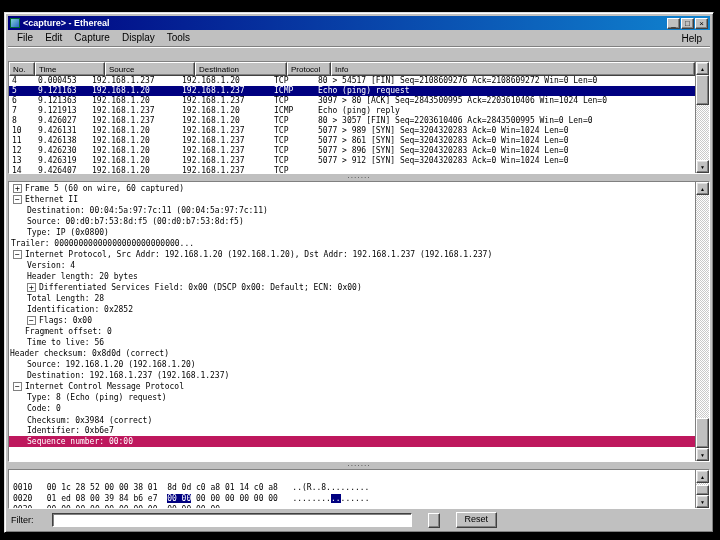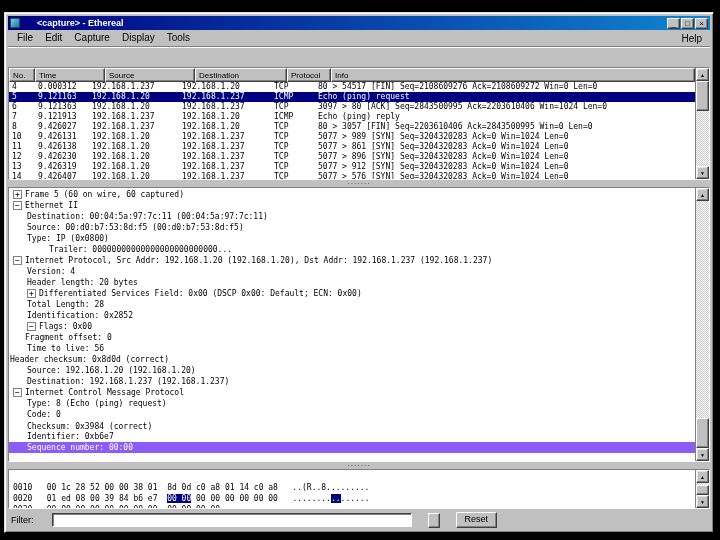--- a/index.html
+++ b/index.html
@@ -11,21 +11,21 @@
             box-shadow: inset 1px 1px 0 #fff, inset -1px -1px 0 #808080;
             padding:3px; display:flex; flex-direction:column; }
 
   
   .titlebar { height:14px; flex:none; background:linear-gradient(90deg,#000080,#1084d0);
               display:flex; align-items:center; padding:0 2px; gap:3px; }
   .app-icon { width:10px; height:10px; flex:none;
               background:linear-gradient(135deg,#7fd4d4 0%,#2a63c8 100%);
               border:1px solid #063; }
   .title-text { color:#fff; font-size:9px; font-weight:bold; flex:1;
-                white-space:nowrap; overflow:hidden;margin-left:14px; }
+                white-space:nowrap; overflow:hidden; }
   .win-btns { display:flex; gap:1px; }
   .win-btn { width:13px; height:11px; background:#c0c0c0; border:1px solid;
              border-color:#fff #404040 #404040 #fff;
              box-shadow: inset -1px -1px 0 #808080;
              font-size:8px; line-height:9px; text-align:center; }
 
   
   .menubar { height:17px; flex:none; display:flex; align-items:center; padding:0 4px;
              font-size:10px; border-bottom:1px solid #808080; box-shadow:0 1px 0 #fff; }
   .menu-item { padding:1px 7px 2px 5px; }
@@ -46,41 +46,41 @@
   .sb-track { flex:1; display:flex; flex-direction:column; }
   .sb-thumb { height:30px; flex:none; background:#c0c0c0; border:1px solid;
               border-color:#fff #404040 #404040 #fff;
               box-shadow: inset -1px -1px 0 #808080; }
   .sb-thumb.bottom { margin-top:auto; }
 
   .splitter { height:7px; flex:none; display:flex; align-items:center; justify-content:center;
               color:#404040; font-size:7px; line-height:5px; letter-spacing:1px; }
 
   
-  #packet-pane { height:113px; flex:none; margin-top:20px; }
+  #packet-pane { height:113px; flex:none; margin-top:14px; }
   .hdr { height:14px; flex:none; display:flex; }
   .col-hdr { background:#c0c0c0; border:1px solid; border-color:#fff #404040 #404040 #fff;
              box-shadow: inset -1px -1px 0 #808080;
              font-size:8px; padding:2px 0 0 3px; overflow:hidden; white-space:nowrap; }
   .rows { flex:1; overflow:hidden; background:#fff; }
   .prow { height:10px; line-height:10px; display:flex; overflow:hidden;
           font:8px "DejaVu Sans Mono", monospace; color:#000; }
   .prow.sel { background:#000080; color:#fff; }
   .cell { overflow:hidden; white-space:nowrap; padding-left:3px; flex:none; }
   .c0 { width:26px; } .c1 { width:54px; } .c2 { width:90px; }
   .c3 { width:92px; } .c4 { width:44px; } .c5 { flex:1; }
   .hc0 { width:26px; } .hc1 { width:70px; } .hc2 { width:90px; }
   .hc3 { width:92px; } .hc4 { width:44px; } .hc5 { flex:1; }
 
   
   #detail-pane { flex:1; margin-top:0; }
   .dlines { flex:1; overflow:hidden; padding-top:1px; }
   .dline { height:11px; display:flex; align-items:center; white-space:nowrap;
            font:8px "DejaVu Sans Mono", monospace; color:#000; }
-  .dline.sel { background:#8b5cf6; color:#fff; }
+  .dline.sel { background:#be185d; color:#fff; }
   .expbox { width:9px; height:9px; flex:none; border:1px solid #808080; background:#fff;
             color:#000; font:8px "DejaVu Sans Mono", monospace; line-height:7px;
             text-align:center; margin-right:3px; }
 
   
   #hex-pane { height:40px; flex:none; }
   .hexrows { flex:1; overflow:hidden; padding:13px 0 0 4px; }
   .hexrow { height:11px; line-height:11px; font:8px "DejaVu Sans Mono", monospace;
             white-space:pre; color:#000; }
   .hexrow span { white-space:pre; }
@@ -132,21 +132,21 @@
         <span class="col-hdr hc0">No.</span>
         <span class="col-hdr hc1">Time</span>
         <span class="col-hdr hc2">Source</span>
         <span class="col-hdr hc3">Destination</span>
         <span class="col-hdr hc4">Protocol</span>
         <span class="col-hdr hc5">Info</span>
       </div>
       <div class="rows">
           <div class="prow">
             <span class="cell c0">4</span>
-            <span class="cell c1">0.000312</span>
+            <span class="cell c1">0.000453</span>
             <span class="cell c2">192.168.1.237</span>
             <span class="cell c3">192.168.1.20</span>
             <span class="cell c4">TCP</span>
             <span class="cell c5">80 &gt; 54517 [FIN] Seq=2108609276 Ack=2108609272 Win=0 Len=0</span>
           </div>
           <div class="prow sel">
             <span class="cell c0">5</span>
             <span class="cell c1">9.121163</span>
             <span class="cell c2">192.168.1.20</span>
             <span class="cell c3">192.168.1.237</span>
@@ -208,21 +208,20 @@
             <span class="cell c3">192.168.1.237</span>
             <span class="cell c4">TCP</span>
             <span class="cell c5">5077 &gt; 912 [SYN] Seq=3204320283 Ack=0 Win=1024 Len=0</span>
           </div>
           <div class="prow">
             <span class="cell c0">14</span>
             <span class="cell c1">9.426407</span>
             <span class="cell c2">192.168.1.20</span>
             <span class="cell c3">192.168.1.237</span>
             <span class="cell c4">TCP</span>
-            <span class="cell c5">5077 &gt; 576 [SYN] Seq=3204320283 Ack=0 Win=1024 Len=0</span>
           </div>
         </div>
     </div>
     <div class="sb">
       <span class="sb-btn">▲</span>
       <span class="sb-track">
           <span class="sb-thumb"></span>
         </span>
       <span class="sb-btn">▼</span>
     </div>
@@ -243,21 +242,21 @@
           </div>
           <div class="dline" style="padding-left: 18px;">
             <span>Destination: 00:04:5a:97:7c:11 (00:04:5a:97:7c:11)</span>
           </div>
           <div class="dline" style="padding-left: 18px;">
             <span>Source: 00:d0:b7:53:8d:f5 (00:d0:b7:53:8d:f5)</span>
           </div>
           <div class="dline" style="padding-left: 18px;">
             <span>Type: IP (0x0800)</span>
           </div>
-          <div class="dline" style="padding-left: 32px; margin-left: 8px;">
+          <div class="dline" style="padding-left: 2px;">
             <span>Trailer: 00000000000000000000000000...</span>
           </div>
           <div class="dline" style="padding-left: 4px;">
             <span class="expbox">−</span>
             <span>Internet Protocol, Src Addr: 192.168.1.20 (192.168.1.20), Dst Addr: 192.168.1.237 (192.168.1.237)</span>
           </div>
           <div class="dline" style="padding-left: 18px;">
             <span>Version: 4</span>
           </div>
           <div class="dline" style="padding-left: 18px;">

